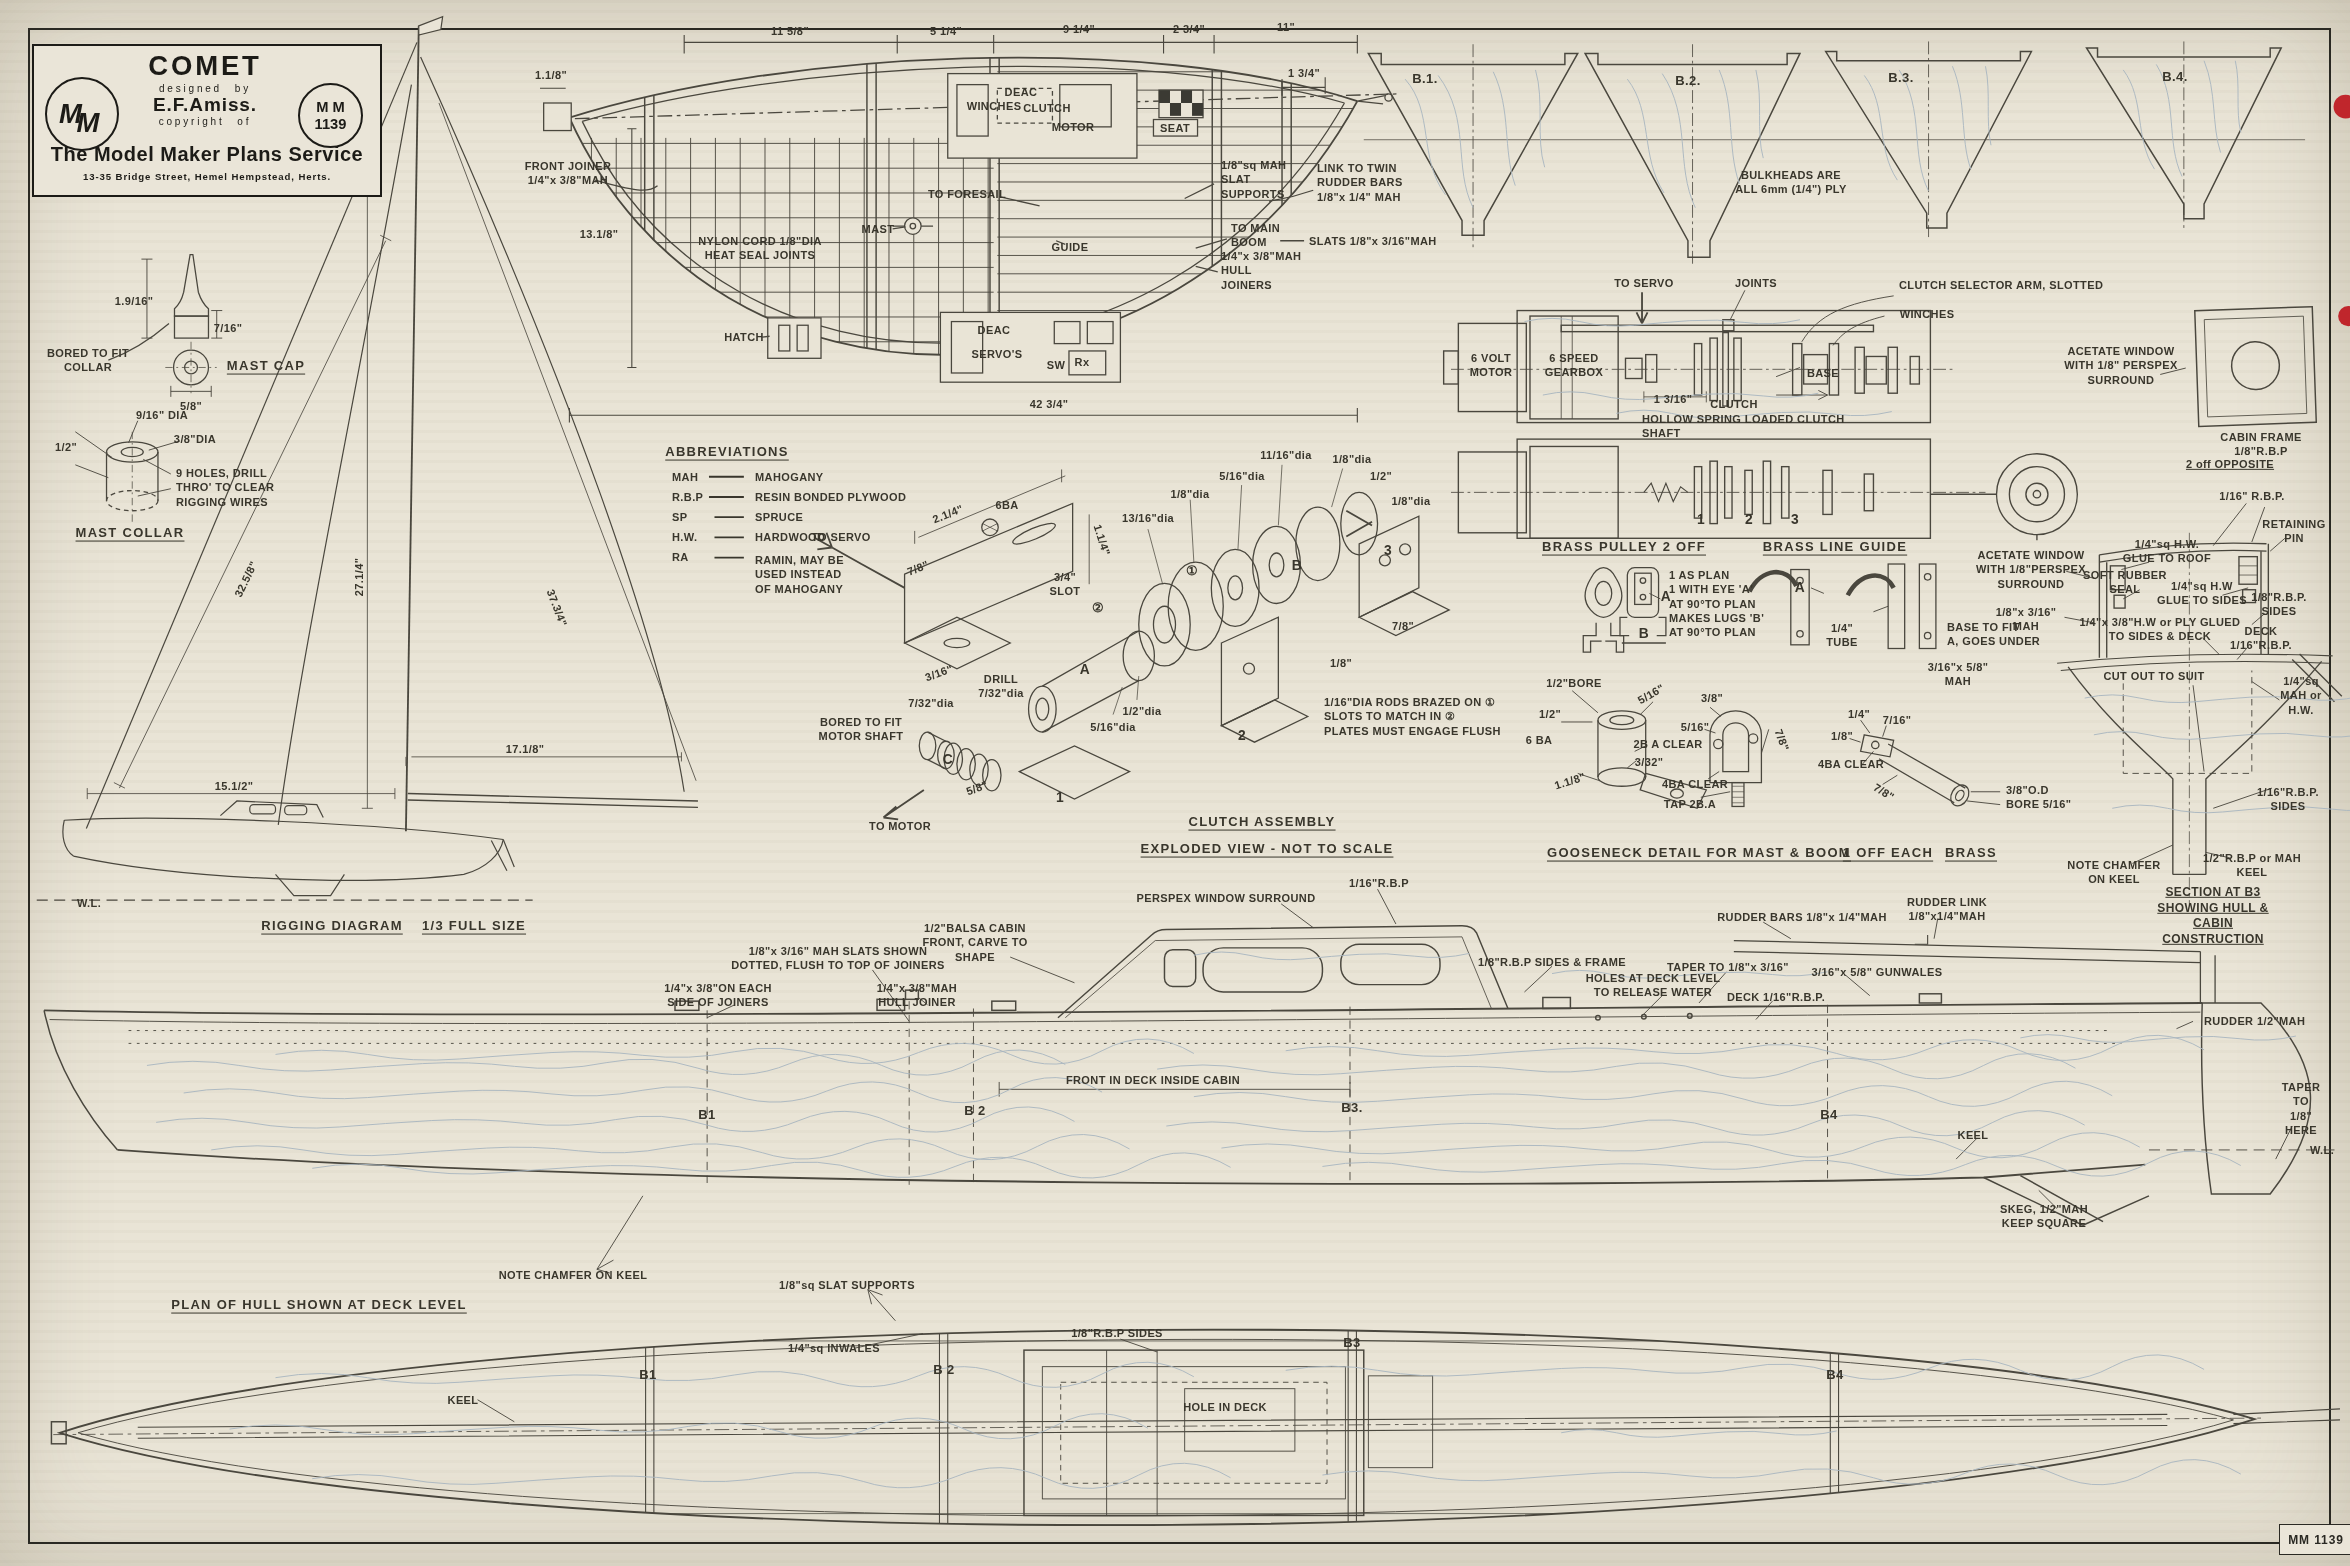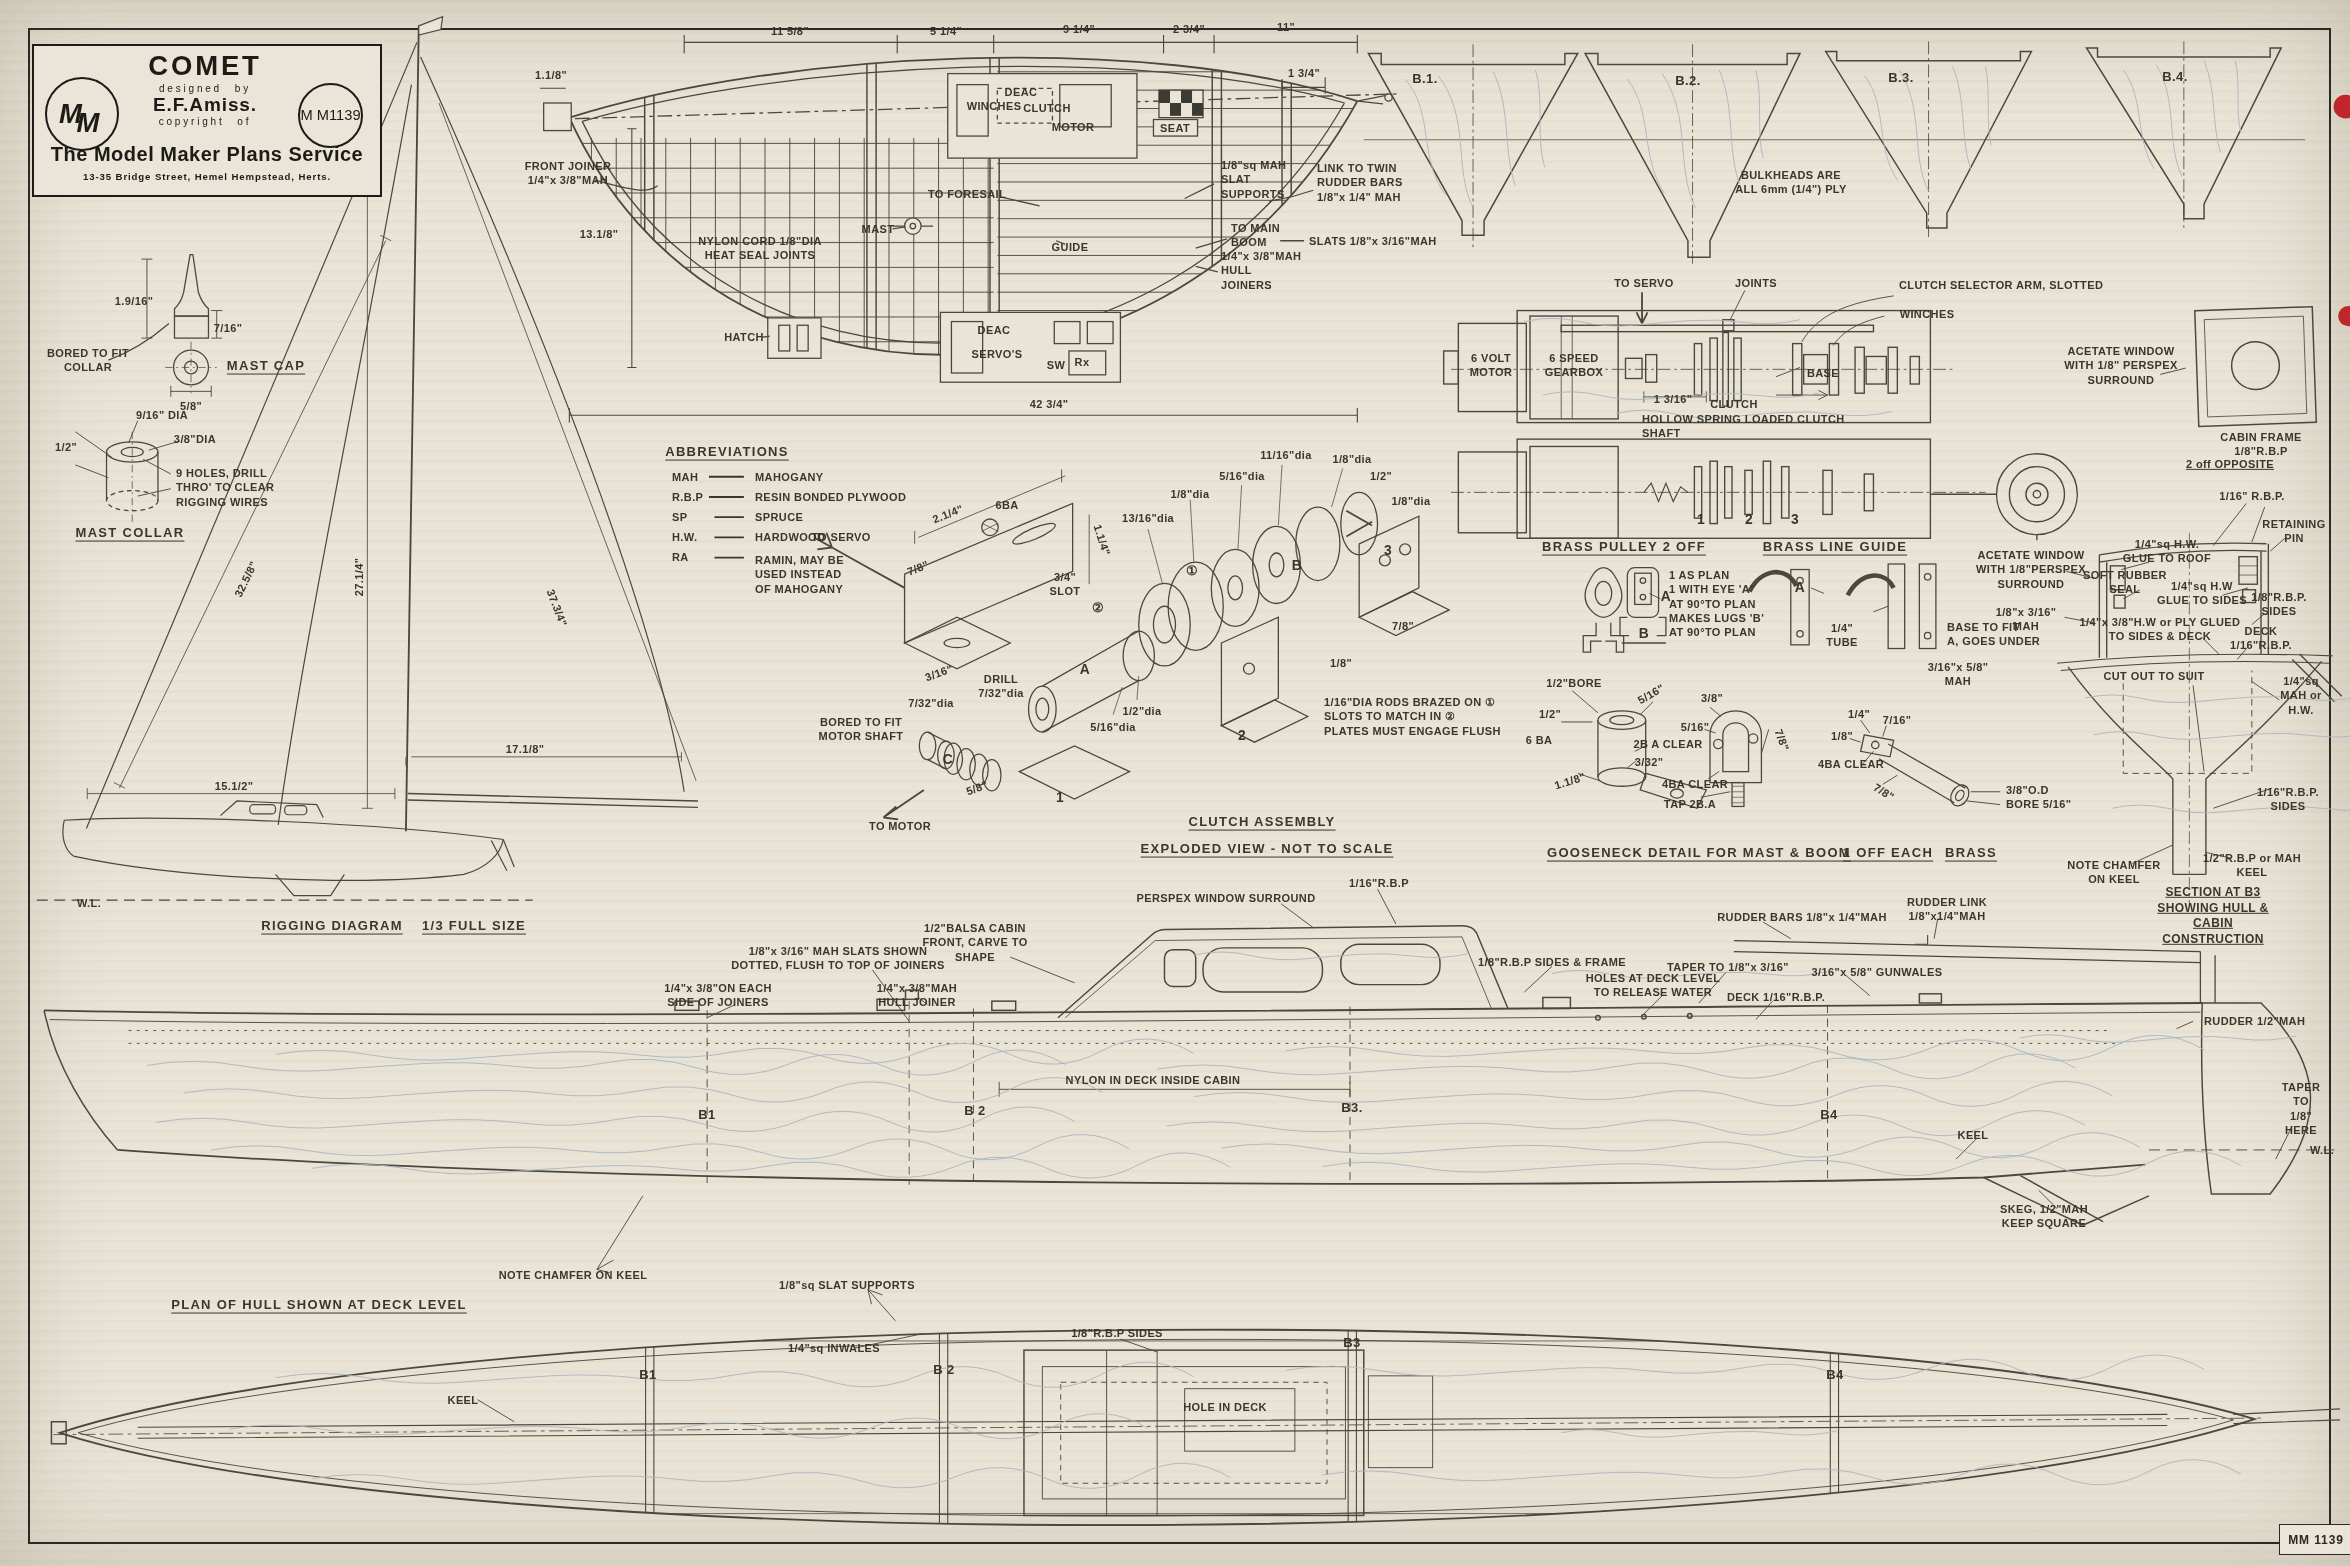--- a/index.html
+++ b/index.html
@@ -31,22 +31,22 @@
   .tb .cp{font-size:10px;letter-spacing:2.8px;word-spacing:7.3px}
   .tb .svc{position:absolute;left:0;right:0;top:97px;text-align:center;
            font-size:20px;letter-spacing:0.5px;color:#1c1b17;font-weight:600}
   .tb .adr{position:absolute;left:0;right:0;top:125px;text-align:center;
            font-size:9.6px;letter-spacing:0.9px;color:#1c1b17;font-weight:600}
   .circ{position:absolute;border:2.8px solid #1c1b17;border-radius:50%;
         display:flex;align-items:center;justify-content:center;color:#1c1b17}
   .mmlogo{left:11px;top:31px;width:70px;height:70px}
   .mmlogo span{font-size:27.5px;font-weight:800;font-style:italic}
   .mmlogo .m2{transform:translate(-5.5px,9.2px)}
-  .pno{left:264px;top:37px;width:61px;height:61px;flex-direction:row;
-       font-size:14.7px;font-weight:400;line-height:1.1;text-align:left}
+  .pno{left:264px;top:37px;width:61px;height:61px;flex-direction:column;
+       font-size:14.7px;font-weight:700;line-height:1.1;text-align:left}
   .footbox{position:absolute;left:2279px;top:1524px;width:72px;height:29px;z-index:4;
        border:1.8px solid #2a2923;background:#eae5d8;display:flex;align-items:center;
        justify-content:center;font-size:12px;font-weight:700;color:#2a2923;letter-spacing:0.9px}
 </style>
 </head>
 <body>
 
 <div class="sheet"></div>
 <div class="frame"></div>
 
@@ -656,21 +656,21 @@
 HULL JOINER</div>
 <div class="L" style="left:1552px;top:962px">1/8"R.B.P SIDES &amp; FRAME</div>
 <div class="L" style="left:1802px;top:917px">RUDDER BARS 1/8"x 1/4"MAH</div>
 <div class="L" style="left:1947px;top:909px">RUDDER LINK
 1/8"x1/4"MAH</div>
 <div class="L" style="left:1728px;top:967px">TAPER TO 1/8"x 3/16"</div>
 <div class="L" style="left:1877px;top:972px">3/16"x 5/8" GUNWALES</div>
 <div class="L" style="left:1653px;top:985px">HOLES AT DECK LEVEL
 TO RELEASE WATER</div>
 <div class="L" style="left:1776px;top:997px">DECK 1/16"R.B.P.</div>
-<div class="L" style="left:1153px;top:1080px">NYLON IN DECK INSIDE CABIN</div>
+<div class="L" style="left:1153px;top:1080px">FRONT IN DECK INSIDE CABIN</div>
 <div class="L la" style="left:2204px;top:1021px">RUDDER 1/2"MAH</div>
 <div class="L" style="left:2301px;top:1109px">TAPER TO
 1/8"
 HERE</div>
 <div class="L" style="left:2322px;top:1150px">W.L.</div>
 <div class="L" style="left:1973px;top:1135px">KEEL</div>
 <div class="L" style="left:2044px;top:1216px">SKEG, 1/2"MAH
 KEEP SQUARE</div>
 <div class="L" style="left:573px;top:1275px">NOTE CHAMFER ON KEEL</div>
 <div class="L lg" style="left:707px;top:1115px">B1</div>

